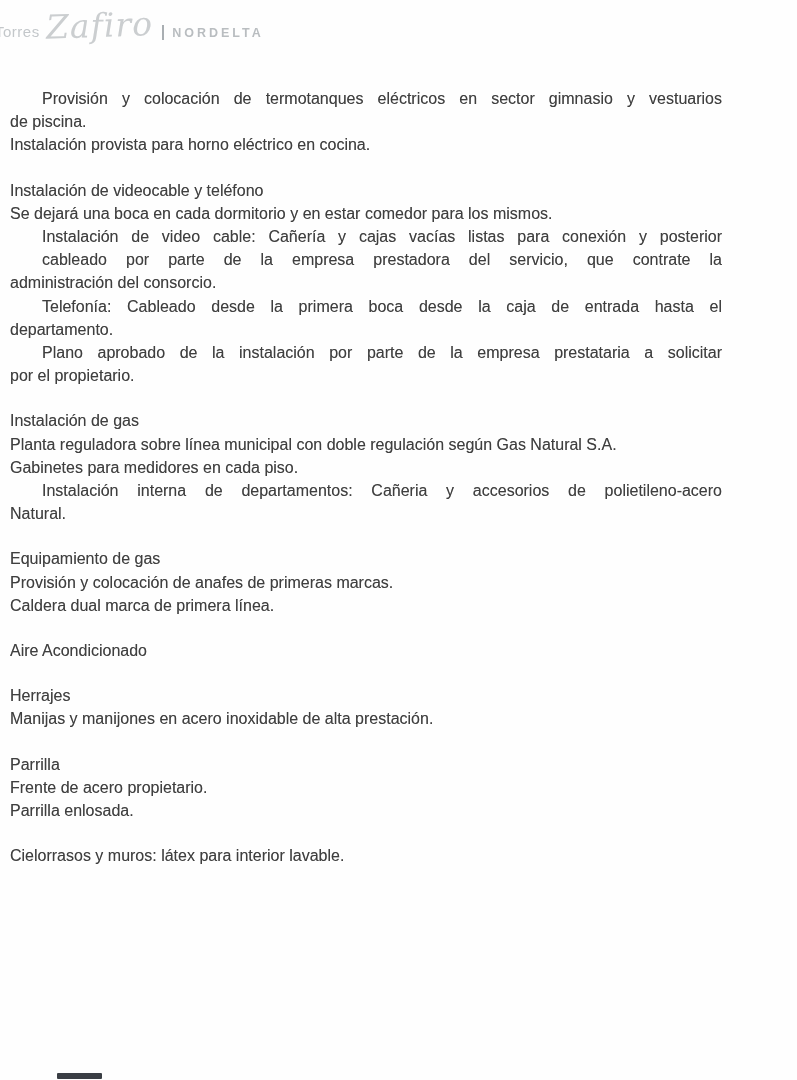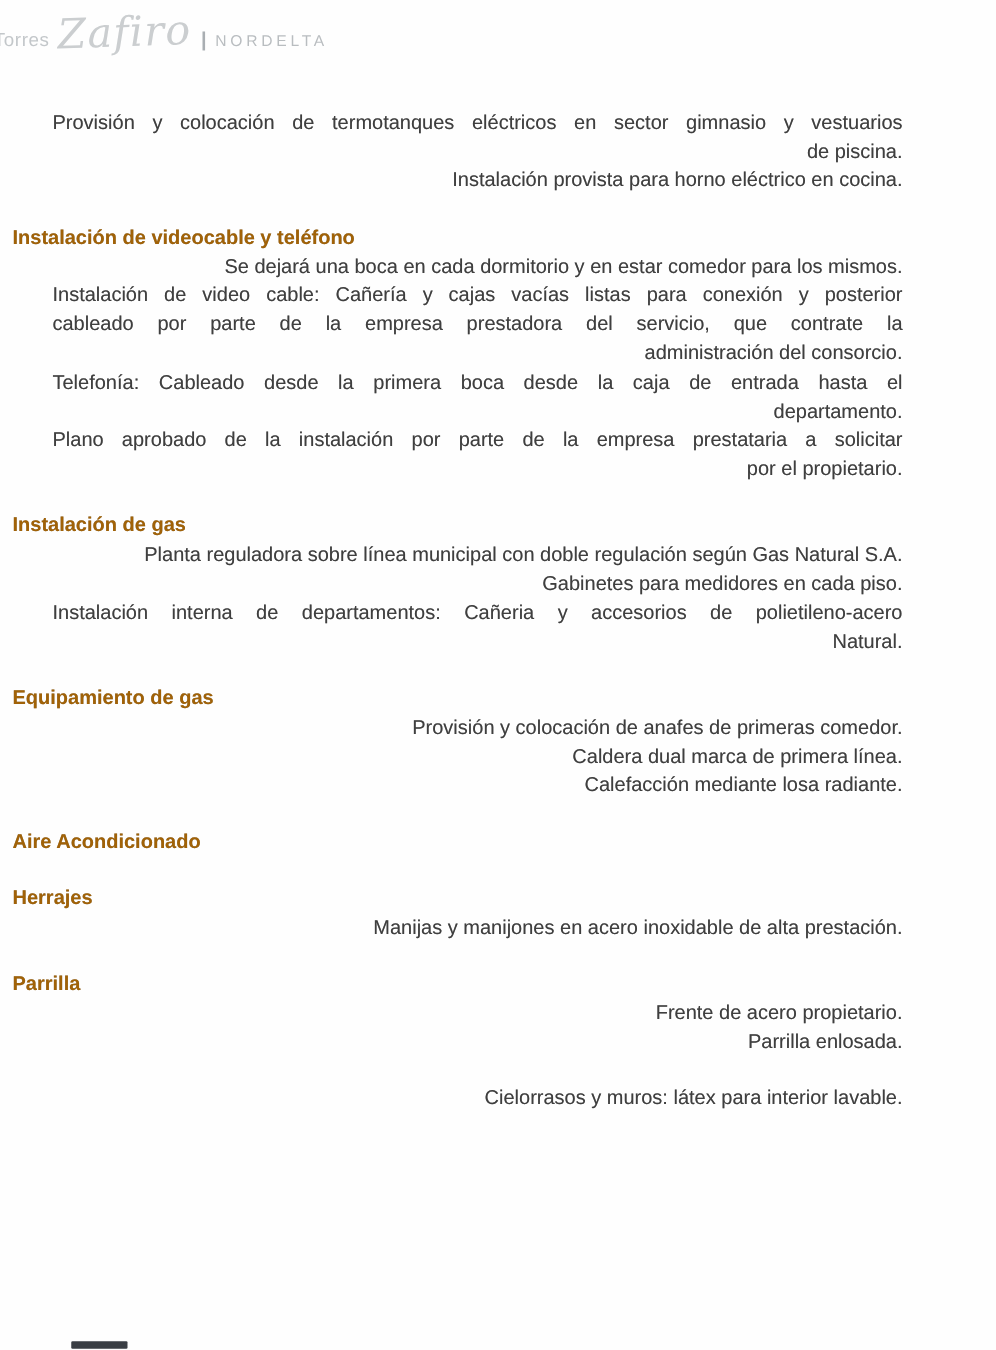--- a/index.html
+++ b/index.html
@@ -44,48 +44,48 @@
     display: inline-block;
   }
   .logo-sep {
     font-size: 16px;
     font-weight: 700;
     color: #a9aeb2;
     margin-right: 7px;
   }
   .logo-nordelta {
     font-size: 12.5px;
-    font-weight: 400;
+    font-weight: 700;
     color: #b9bdc0;
     letter-spacing: 3px;
   }
 
   
   .doc {
     position: absolute;
     left: 10px;
     top: 87px;
     width: 712px;
     font-size: 16px;
     line-height: 23.2px;
     color: #3f3f3f;
     text-shadow: 0 0 0.5px rgba(60,60,60,0.45);
   }
   .section {
     margin: 0 0 22px 0;
   }
   .heading {
-    font-weight: 700;
-    color: #a16207;
+    font-weight: 400;
+    color: #404040;
   }
   .para {
     margin: 0;
   }
   .line {
-    text-align: right;
+    text-align: left;
     white-space: normal;
   }
   .line.just {
     text-align: justify;
     text-align-last: justify;
     margin-left: 32px;
   }
 
   
   .cutoff-bar {
@@ -146,27 +146,24 @@
         <div class="line">Gabinetes para medidores en cada piso.</div>
       </div>
       <div class="para">
         <div class="line just">Instalación interna de departamentos: Cañeria y accesorios de polietileno-acero</div>
         <div class="line">Natural.</div>
       </div>
     </section>
     <section class="section">
       <div class="heading">Equipamiento de gas</div>
       <div class="para">
-        <div class="line">Provisión y colocación de anafes de primeras comedor.</div>
+        <div class="line">Provisión y colocación de anafes de primeras marcas.</div>
       </div>
       <div class="para">
         <div class="line">Caldera dual marca de primera línea.</div>
-      </div>
-      <div class="para">
-        <div class="line">Calefacción mediante losa radiante.</div>
       </div>
     </section>
     <section class="section">
       <div class="heading">Aire Acondicionado</div>
     </section>
     <section class="section">
       <div class="heading">Herrajes</div>
       <div class="para">
         <div class="line">Manijas y manijones en acero inoxidable de alta prestación.</div>
       </div>

